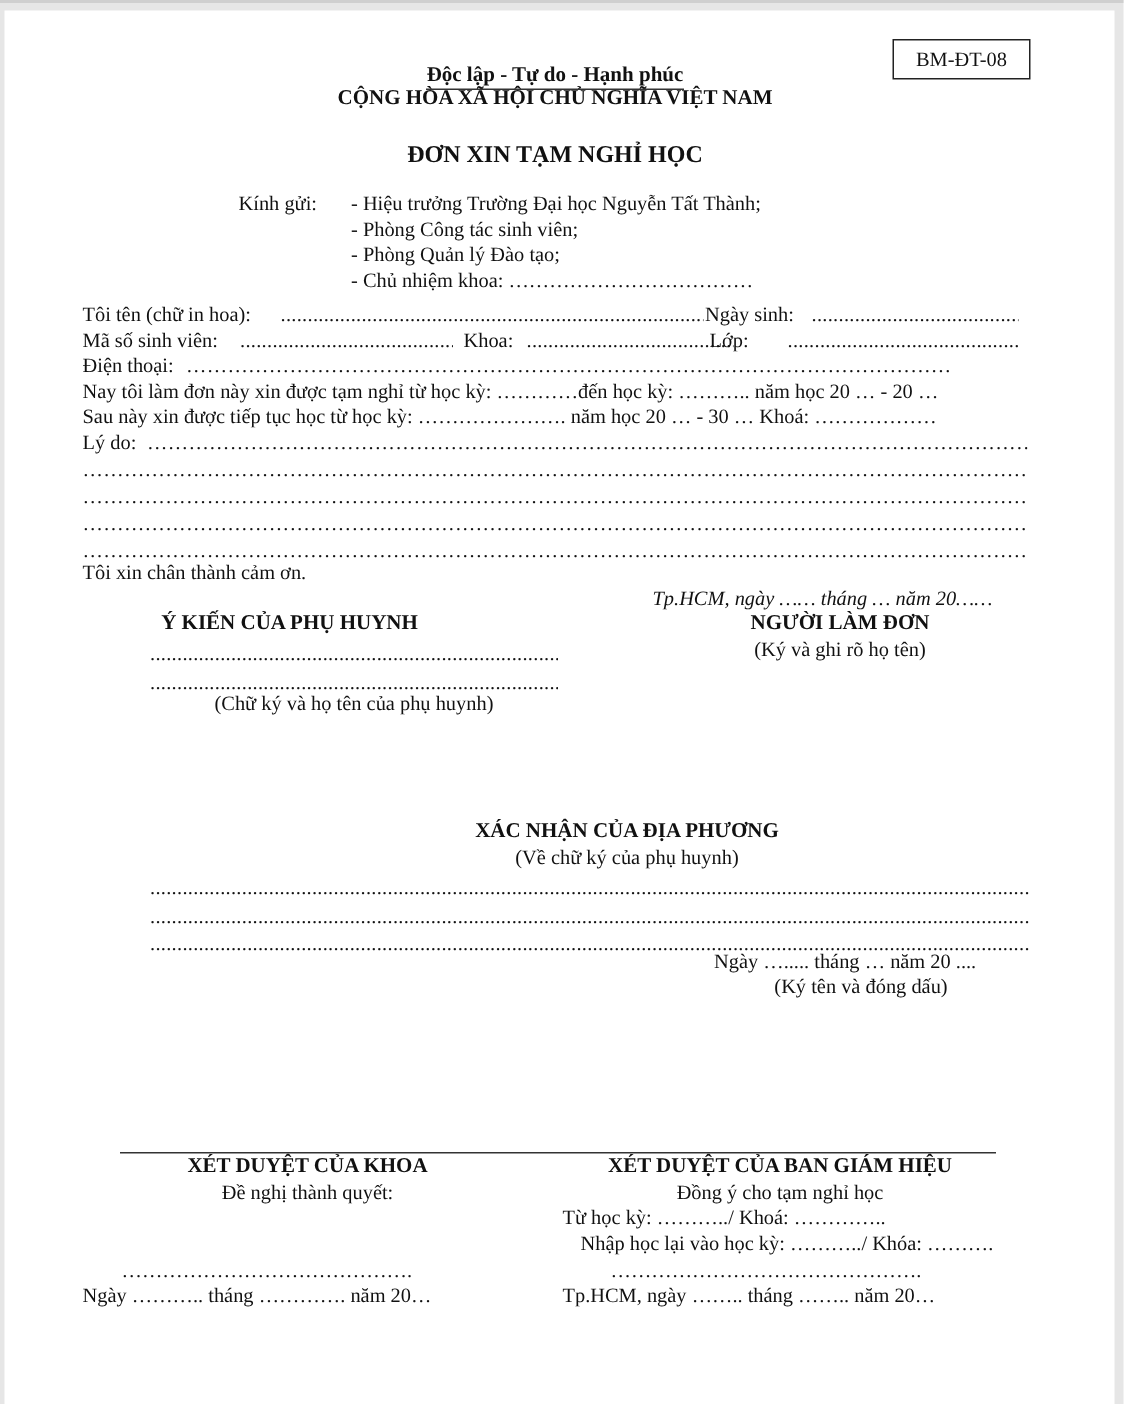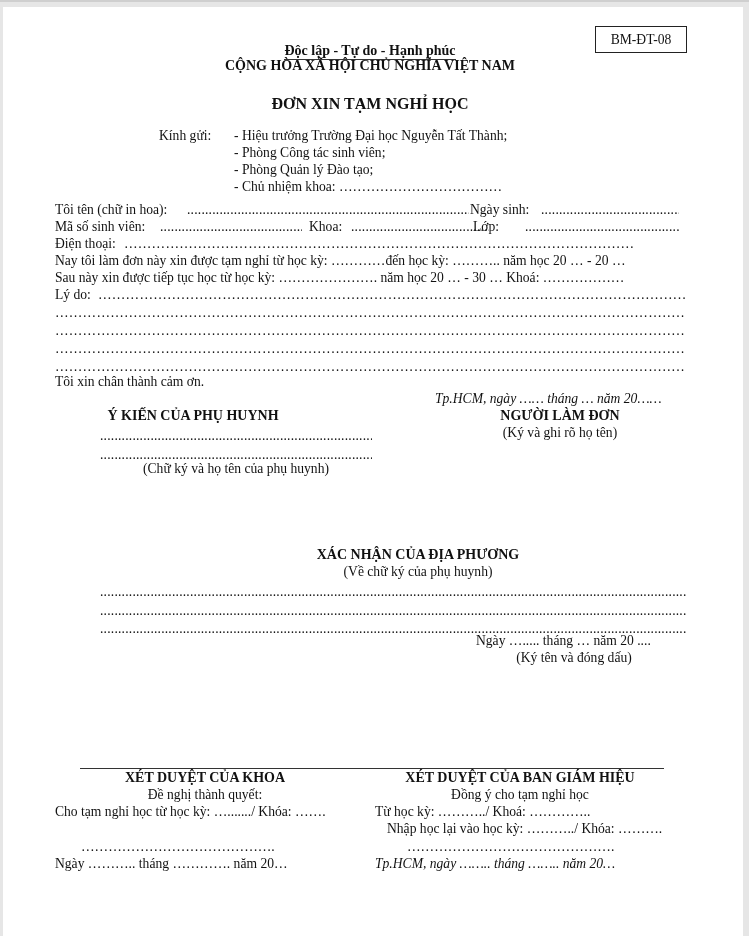--- a/index.html
+++ b/index.html
@@ -94,24 +94,23 @@
   <div class="dots" style="left:97px; top:577px; width:586px;">..........................................................................................................................................................................</div>
   <div class="dots" style="left:97px; top:596px; width:586px;">..........................................................................................................................................................................</div>
   <div class="dots" style="left:97px; top:614px; width:586px;">..........................................................................................................................................................................</div>
   <div class="t" style="left:473px; top:626px;">Ngày …..... tháng … năm 20 ....</div>
   <div class="t c" style="left:473px; top:643px; width:196px;">(Ký tên và đóng dấu)</div>
 
   <div class="hline" style="left:77px; top:761px; width:584px;"></div>
 
   <div class="t b c heading" style="left:52px; top:763px; width:300px;">XÉT DUYỆT CỦA KHOA</div>
   <div class="t c" style="left:52px; top:780px; width:300px;">Đề nghị thành quyết:</div>
-  <div class="t" style="left:52px; top:797px;">Cho tạm nghỉ học từ học kỳ: …......./ Khóa: …….</div>
   <div class="t" style="left:78px; top:832px;">…………………………………….</div>
   <div class="t" style="left:52px; top:849px;">Ngày ……….. tháng …………. năm 20…</div>
 
   <div class="t b c heading" style="left:372px; top:763px; width:290px;">XÉT DUYỆT CỦA BAN GIÁM HIỆU</div>
   <div class="t c" style="left:372px; top:780px; width:290px;">Đồng ý cho tạm nghỉ học</div>
   <div class="t" style="left:372px; top:797px;">Từ học kỳ: ………../ Khoá: …………..</div>
   <div class="t" style="left:384px; top:814px;">Nhập học lại vào học kỳ: ………../ Khóa: ……….</div>
   <div class="t" style="left:404px; top:832px;">……………………………………….</div>
-  <div class="t" style="left:372px; top:849px;font-style:italic;">Tp.HCM, ngày …….. tháng …….. năm 20…</div>
+  <div class="t" style="left:372px; top:849px;">Tp.HCM, ngày …….. tháng …….. năm 20…</div>
 
 </div>
 
 </body></html>

